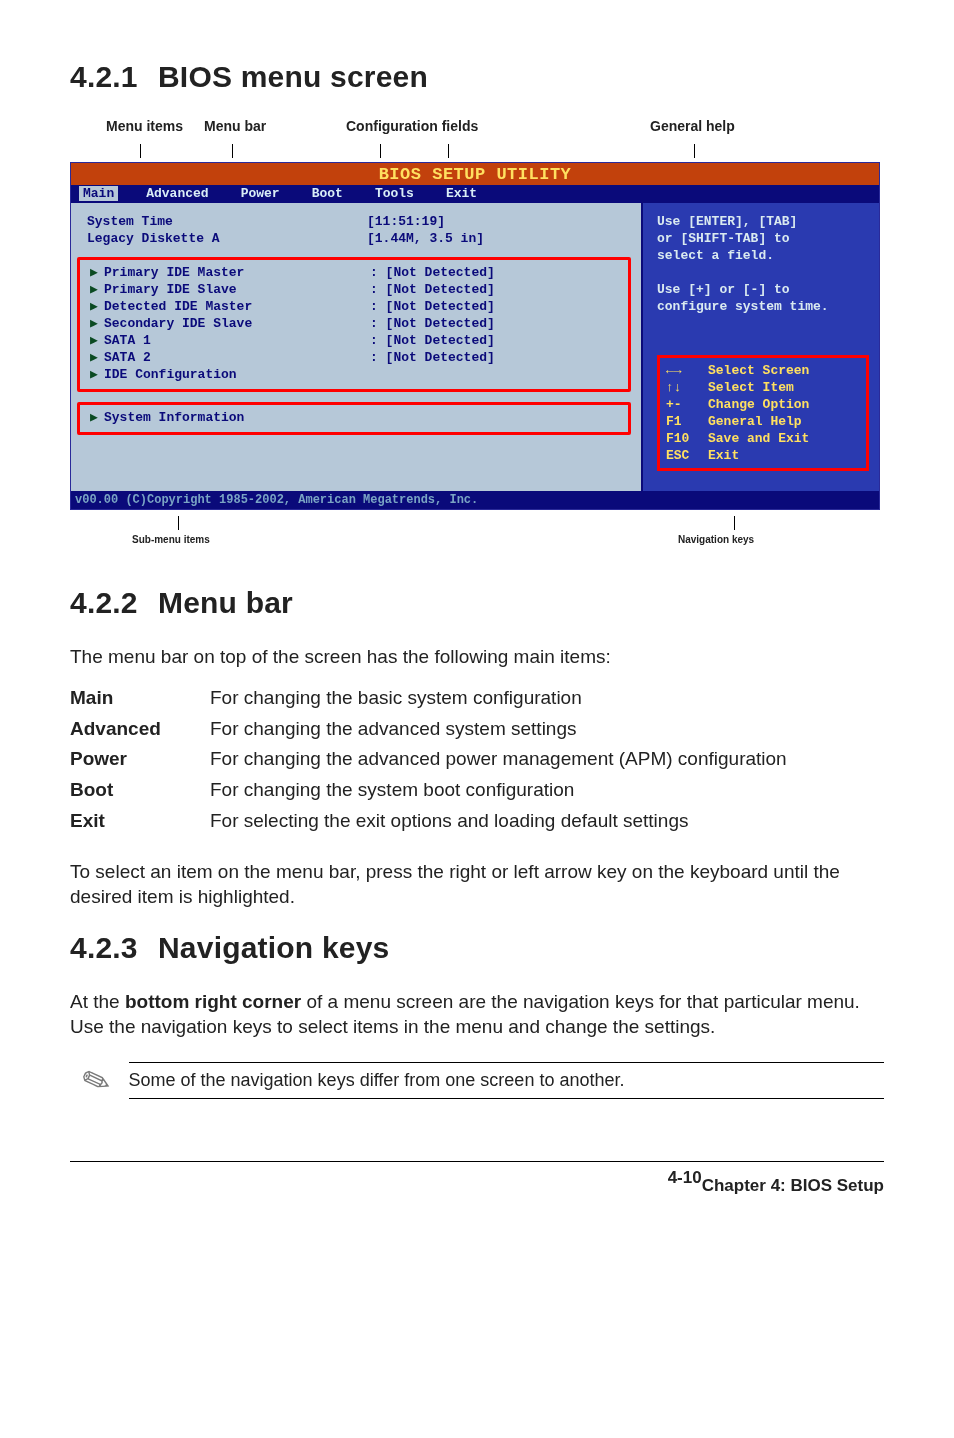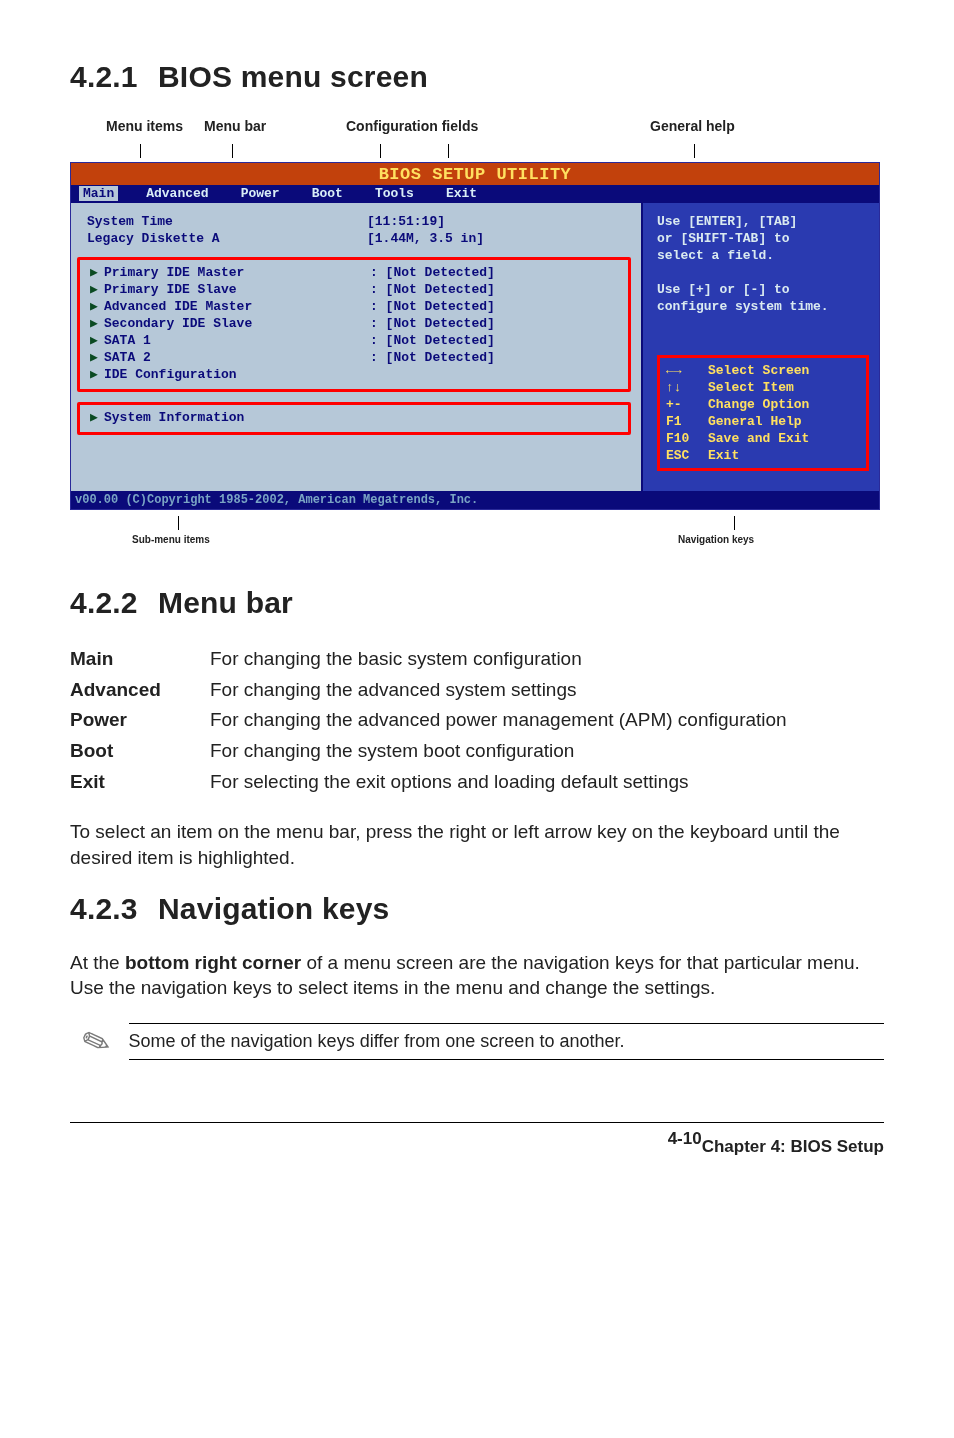--- a/index.html
+++ b/index.html
@@ -252,21 +252,21 @@
               <span class="label" style="width:266px">Primary IDE Master</span>
               <span class="value">: [Not Detected]</span>
             </div>
           <div class="row">
               <span class="tri">▶</span>
               <span class="label" style="width:266px">Primary IDE Slave</span>
               <span class="value">: [Not Detected]</span>
             </div>
           <div class="row">
               <span class="tri">▶</span>
-              <span class="label" style="width:266px">Advanced IDE Master</span>
+              <span class="label" style="width:266px">Detected IDE Master</span>
               <span class="value">: [Not Detected]</span>
             </div>
           <div class="row">
               <span class="tri">▶</span>
               <span class="label" style="width:266px">Secondary IDE Slave</span>
               <span class="value">: [Not Detected]</span>
             </div>
           <div class="row">
               <span class="tri">▶</span>
               <span class="label" style="width:266px">SATA 1</span>
@@ -333,20 +333,21 @@
   <div class="labels-bottom">
     <div class="tick" style="left:108px; top:0"></div>
     <div class="tick" style="left:664px; top:0"></div>
     <span style="left:62px; top:18px">Sub-menu items</span>
     <span style="left:608px; top:18px">Navigation keys</span>
   </div>
 
   <div class="h2" style="margin-top:30px">
     <span class="num">4.2.2</span><span>Menu bar</span>
   </div>
+  <div class="body-text">The menu bar on top of the screen has the following main items:</div>
 
   <table class="desc">
     <tbody>
         <tr>
           <td class="k">Main</td>
           <td>For changing the basic system configuration</td>
         </tr>
     <tr>
           <td class="k">Advanced</td>
           <td>For changing the advanced system settings</td>

